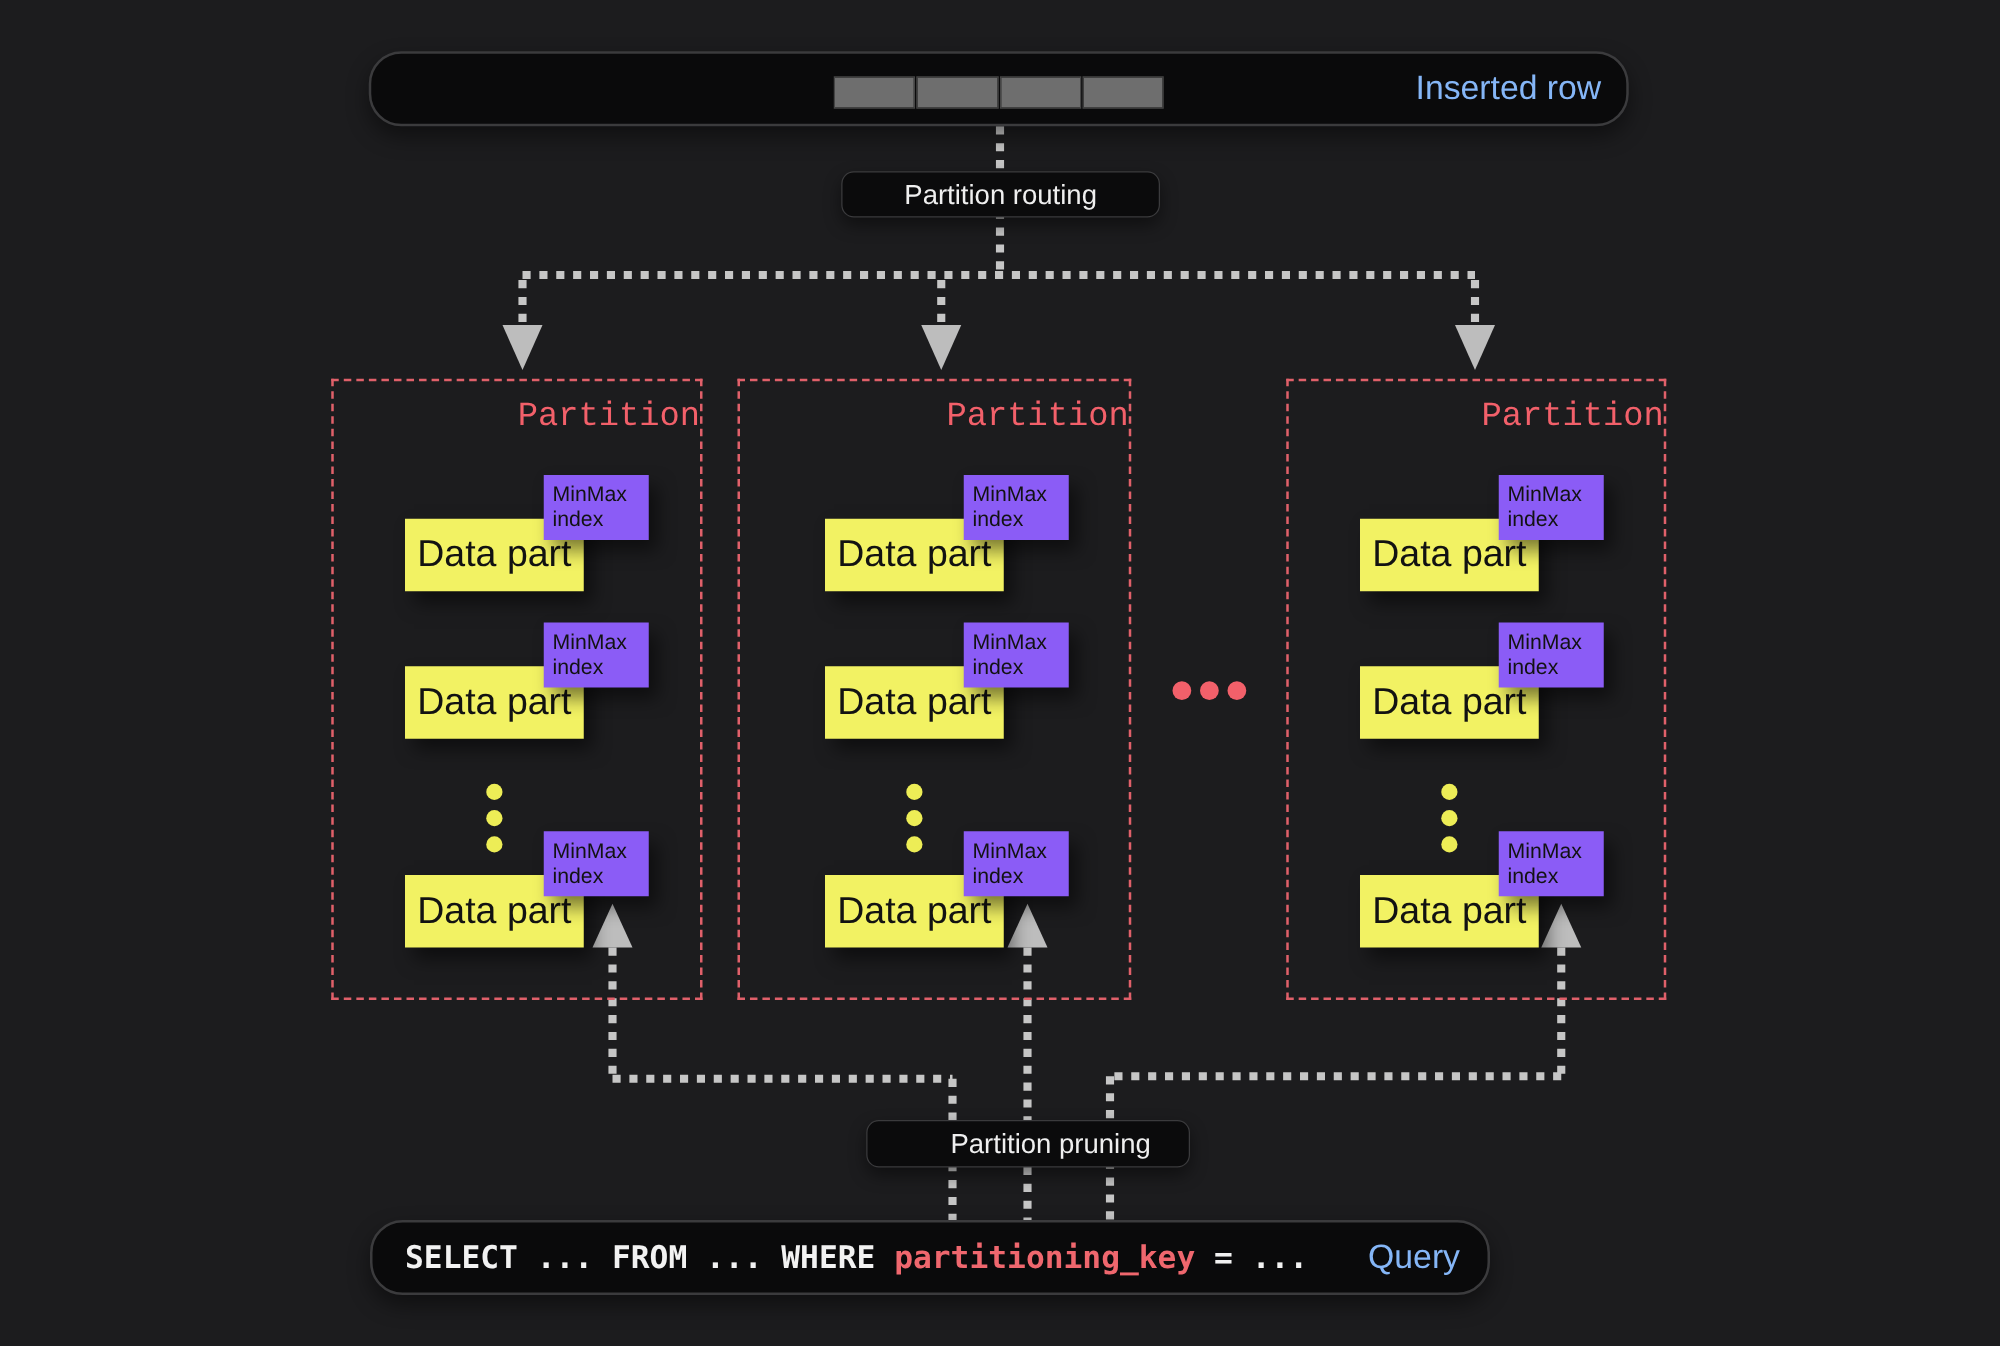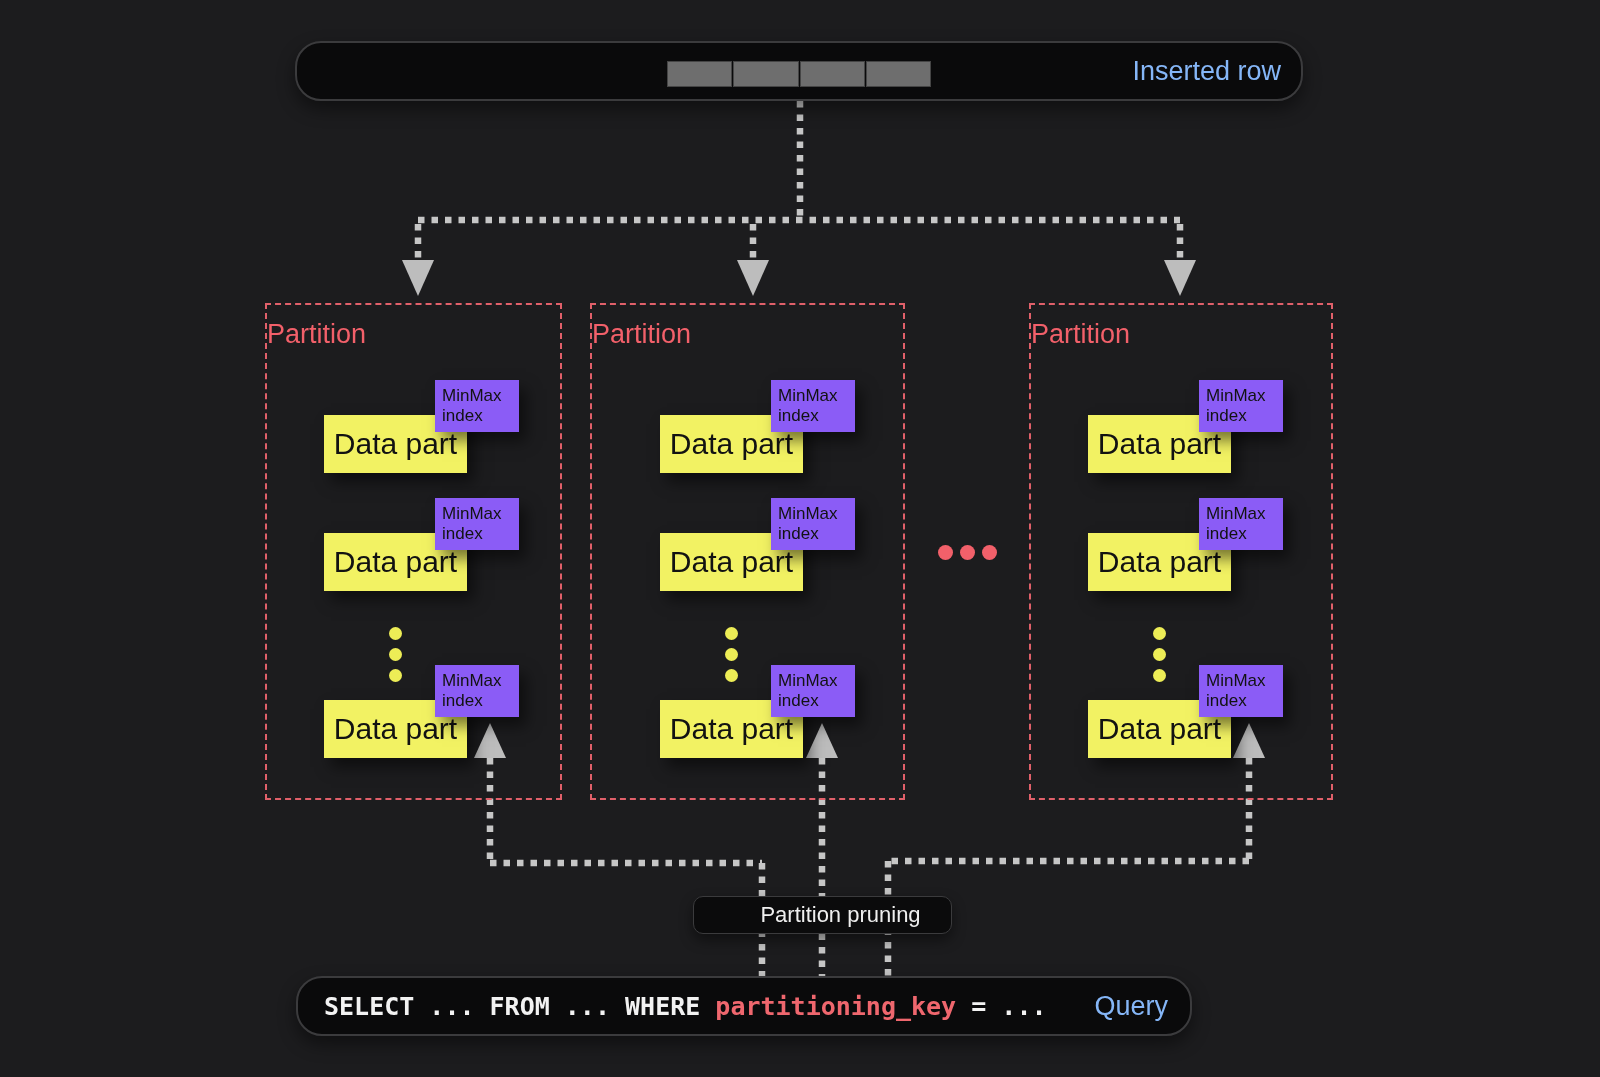--- a/index.html
+++ b/index.html
@@ -52,22 +52,22 @@
 
   
   .partition {
     position:absolute; top:303px; height:497px; z-index:2; box-sizing:border-box;
     border:2px dashed #e0606a;
   }
   .p1 { left:265px; width:297px; }
   .p2 { left:590px; width:315px; }
   .p3 { left:1029px; width:304px; }
   .ptitle {
-    position:absolute; top:14px; left:0; width:100%; text-align:left;
-    color:#f2606a; font-size:27px;
+    position:absolute; top:14px; left:0; width:100%; text-align:right;
+    color:#f2606a; font-size:27px;font-family:Liberation Mono, monospace;
   }
   .dp {
     position:absolute; left:57px; width:143px; height:58px; z-index:2;
     background:#f2f263; box-shadow:7px 9px 14px rgba(0,0,0,.5);
     display:flex; align-items:center; justify-content:center;
     color:#121212; font-size:30px; white-space:nowrap;
   }
   .mm {
     position:absolute; left:168px; width:84px; height:52px; z-index:3;
     background:#8b5cf6; box-shadow:7px 9px 14px rgba(0,0,0,.5);
@@ -120,20 +120,23 @@
   <div class="panel top-box">
     <div class="segments">
       <span class="seg"></span>
       <span class="seg"></span>
       <span class="seg"></span>
       <span class="seg"></span>
     </div>
     <span class="blue-label">Inserted row</span>
   </div>
 
+  <div class="pill routing">
+    <span>Partition routing</span>
+  </div>
 
   <div class="partition p1">
     <div class="ptitle">Partition</div>
     <div class="dp r1">Data part</div>
     <div class="mm r1">
         <span>MinMax index</span>
       </div>
     <div class="dp r2">Data part</div>
     <div class="mm r2">
         <span>MinMax index</span>

